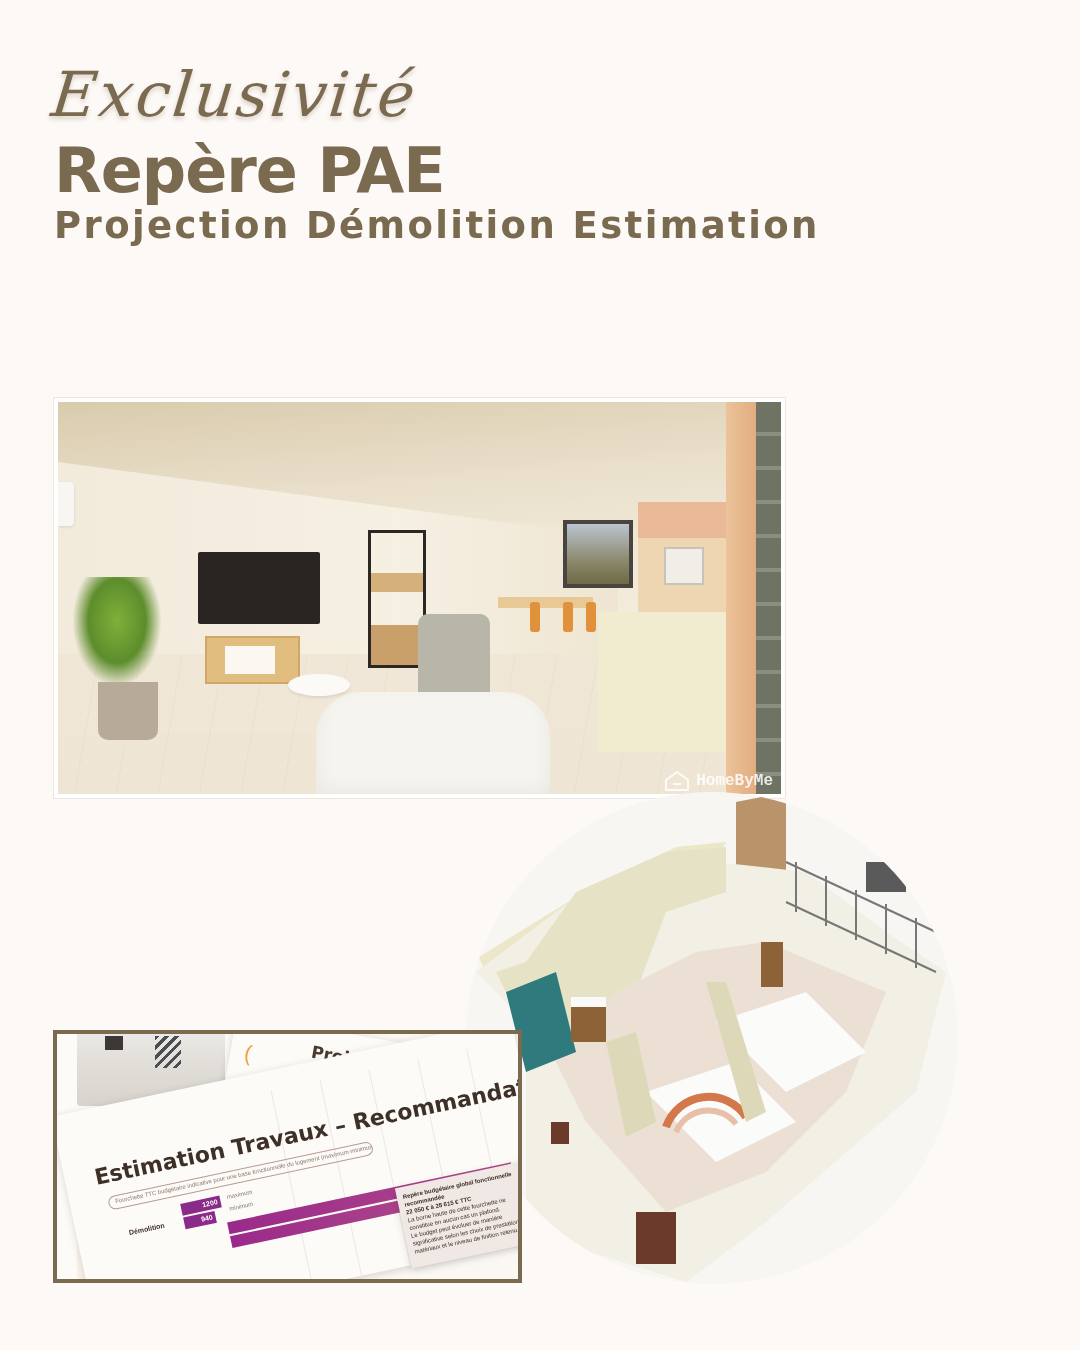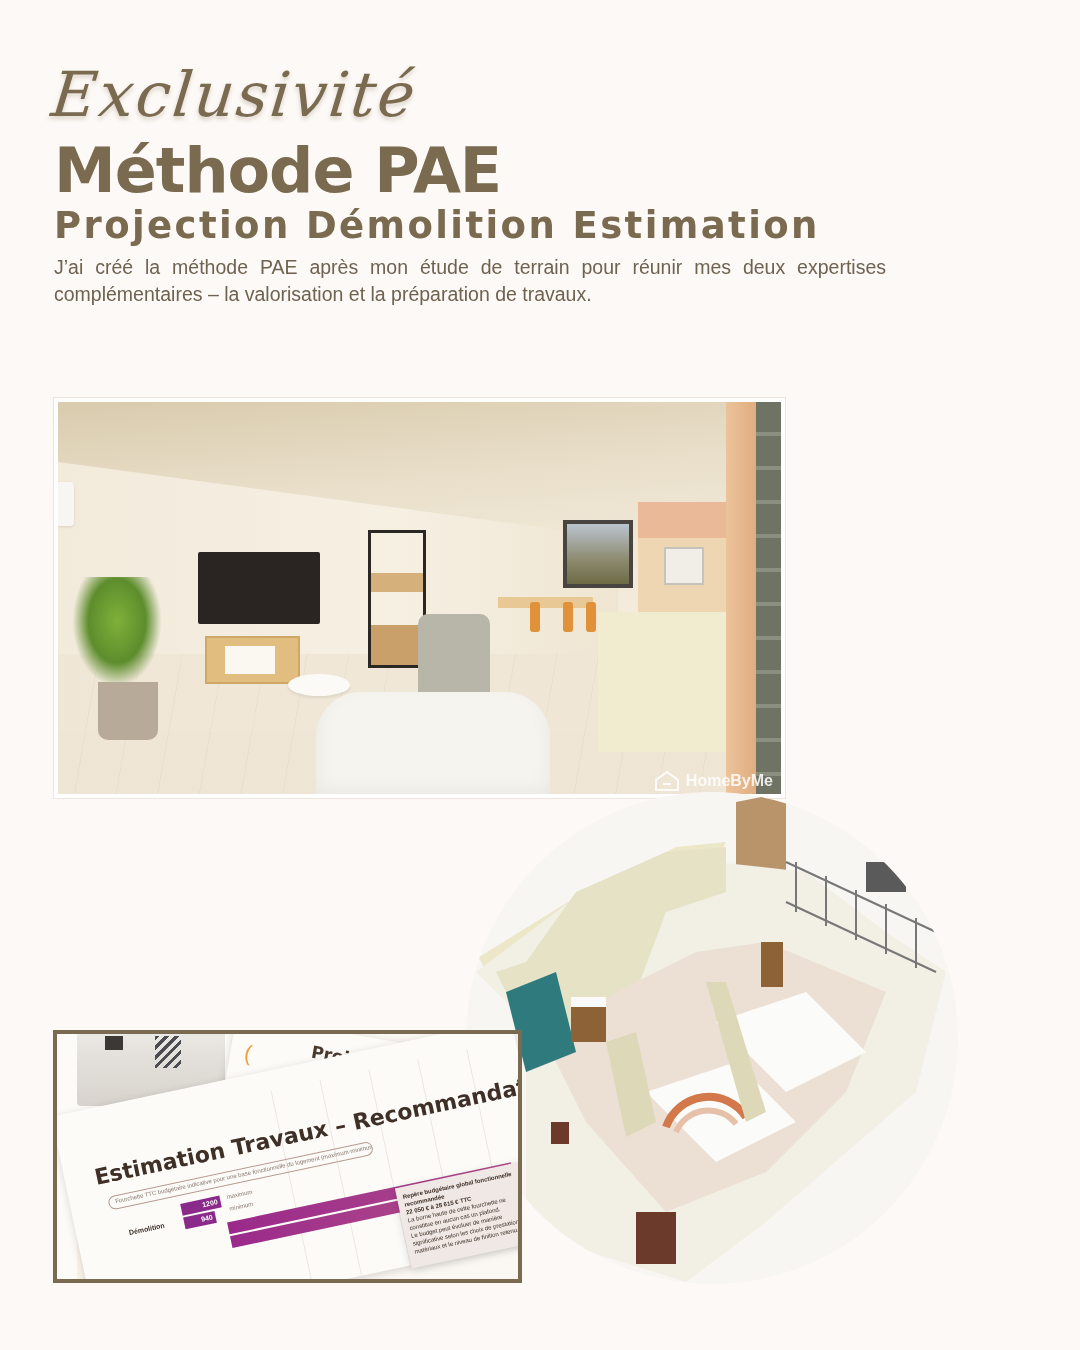--- a/index.html
+++ b/index.html
@@ -68,21 +68,21 @@
   .r-kitchen { position:absolute; left:580px; top:100px; width:90px; height:120px;
     background: linear-gradient(180deg,#e9b998 0 30%,#eed6b3 30% 100%); }
   .r-oven { position:absolute; left:606px; top:145px; width:40px; height:38px; background:#f1ede7; border:2px solid #c7c2bb; }
   .r-island { position:absolute; left:540px; top:210px; width:135px; height:140px; background:#f1ebd0; }
   .r-pillar { position:absolute; left:668px; top:0; width:30px; height:100%;
     background: linear-gradient(90deg,#ecc39a,#e0ad80); }
   .r-stairs { position:absolute; left:698px; top:0; width:30px; height:100%;
     background: repeating-linear-gradient(180deg,#6e7363 0 30px,#8b8f7f 30px 34px); }
   .r-ac { position:absolute; left:0; top:80px; width:16px; height:44px; background:#f8f6f3; border-radius:0 4px 4px 0; box-shadow:0 1px 3px rgba(0,0,0,.1); }
   .watermark { position:absolute; right:8px; bottom:2px; display:flex; align-items:center; gap:6px;
-    color: rgba(255,255,255,0.85); font-family:Liberation Sans, sans-serif; font-weight:bold; font-size:16px; }
+    color: rgba(255,255,255,0.85); font-family:Liberation Mono, monospace; font-weight:bold; font-size:16px; }
   .watermark svg { width:26px; height:22px; }
 
   
   .plan-wrap { position:absolute; left:466px; top:792px; width:492px; height:492px; border-radius:50%;
     background:#f8f6f3; overflow:hidden; }
   .plan-wrap svg { width:100%; height:100%; }
 
   
   .collage { position:absolute; left:53px; top:1030px; width:469px; height:253px;
     border:4px solid #7a6a4f; border-right-width:4px; overflow:hidden; background:#fbf8f4; }
@@ -130,25 +130,24 @@
   .grid-line { position:absolute; top:20px; width:1px; height:200px; background:#ece6e1; }
 
   .doc4 { left:345px; top:140px; width:130px; height:82px; background:#efe8e4; transform: rotate(-12deg); padding:6px; }
   .doc4 .t { font-size:6px; color:#3e2f27; line-height:8px; }
   .doc4 .b { font-weight:bold; }
 </style>
 </head>
 <body>
 
 <div class="script-title">Exclusivité</div>
-<div class="main-title">Méthode PAE</div>
+<div class="main-title">Repère PAE</div>
 <div class="subtitle">Projection Démolition Estimation</div>
 
 <div class="intro">
-  <p class="intro-p">J’ai créé la méthode PAE après mon étude de terrain pour réunir mes deux expertises complémentaires – la valorisation et la préparation de travaux.</p>
 </div>
 
 <div class="render-frame">
   <div class="render">
     <div class="r-ceiling"></div>
     <div class="r-wall"></div>
     <div class="r-floor"></div>
     <div class="r-ac"></div>
     <div class="r-plant"></div>
     <div class="r-pot"></div>

